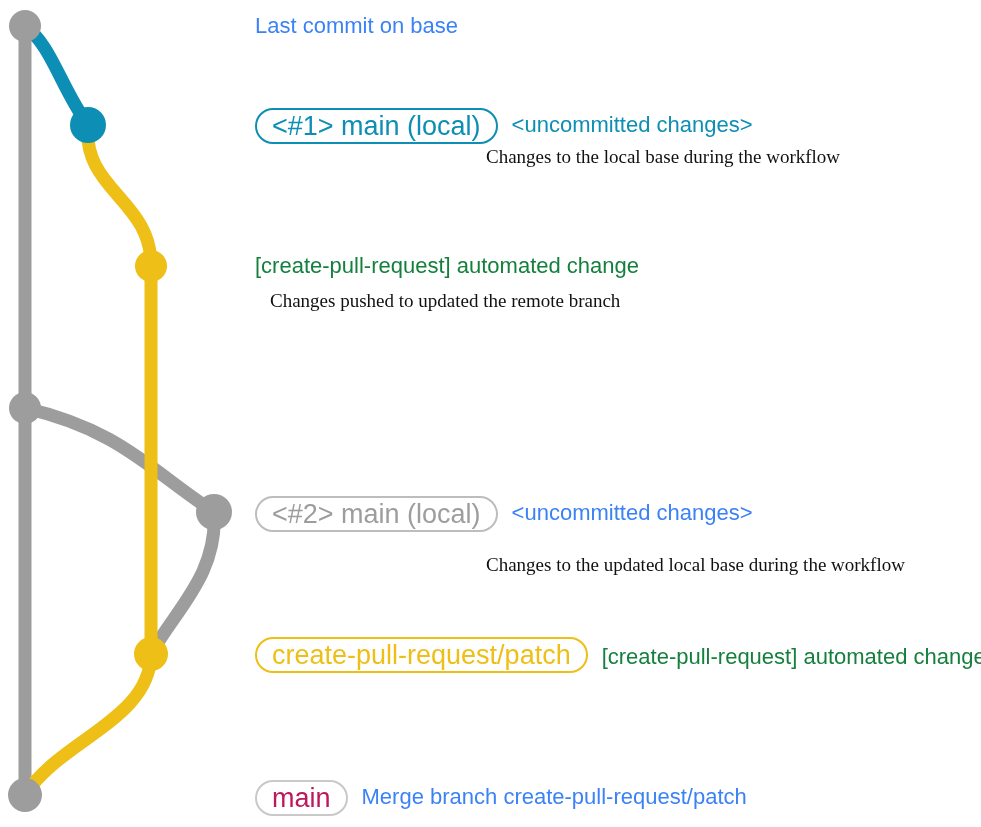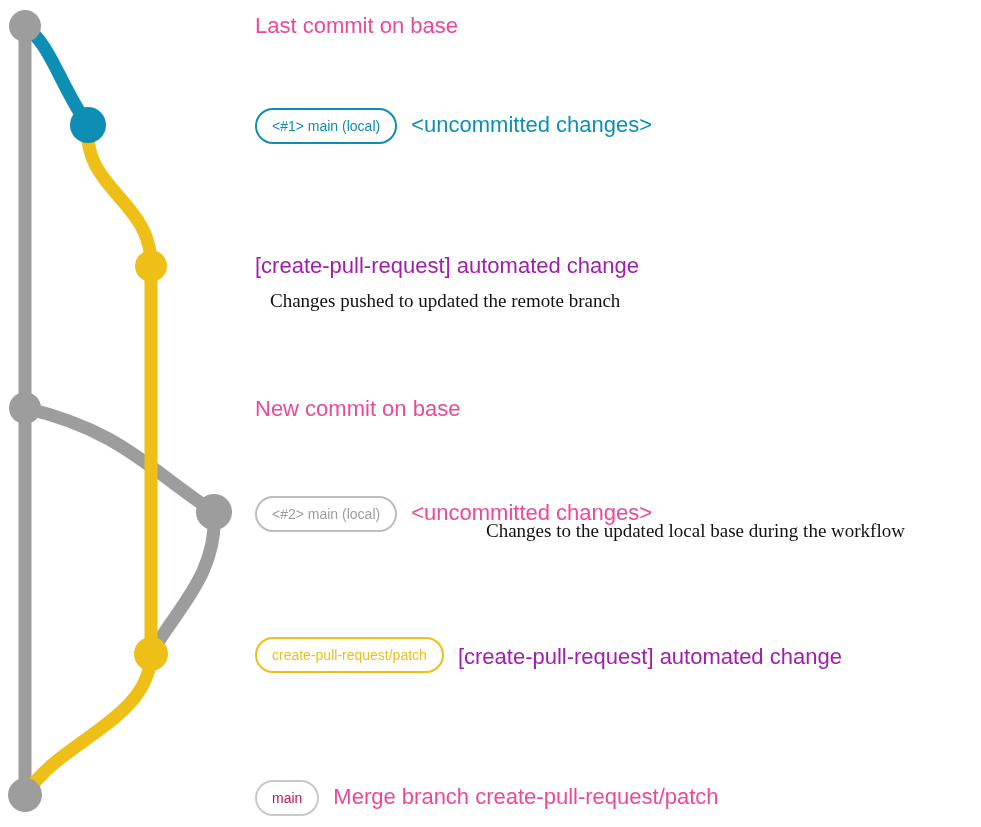--- a/index.html
+++ b/index.html
@@ -38,34 +38,34 @@
     align-items: flex-start;
   }
 
   .headline {
     font-family: "Liberation Sans", sans-serif;
     font-size: 22px;
     line-height: 26px;
     white-space: nowrap;
   }
 
-  .headline.gray { color: #ec4899; }
+  .headline.gray { color: #3b82f6; }
   .headline.blue { color: #0d8eb4; }
-  .headline.yellow { color: #a21caf; }
+  .headline.yellow { color: #15803d; }
 
   .pill {
     display: inline-flex;
     align-items: center;
     justify-content: center;
     height: 33px;
     box-sizing: border-box;
     padding: 16px 15px;
     border-radius: 18px;
     border: 2px solid #cfcfcf;
-    font-size: 14px;
+    font-size: 27px;
     line-height: 1;
     white-space: nowrap;
     background: #ffffff;
     color: #9d9d9d;
   }
   .pill.blue { border-color: #0d8eb4; color: #0d8eb4; border-width: 2px; }
   .pill.yellow { border-color: #eebf16; color: #eebf16; border-width: 2px; }
   .pill.gray { border-color: #bdbdbd; color: #9d9d9d; border-width: 2px; }
   .pill.gray-thin { border-color: #c9c9c9; color: #be185d; border-width: 2px; }
 
@@ -112,36 +112,34 @@
 
   <div class="row" style="left:255px; top:13px;">
     <span class="headline gray">Last commit on base</span>
   </div>
 
   <div class="row" style="left:255px; top:108px;">
     <span class="pill blue">&lt;#1&gt; main (local)</span>
     <span class="pill-title-gap"></span>
     <span class="headline blue" style="margin-top:4px;">&lt;uncommitted changes&gt;</span>
   </div>
+  <div class="subnote" style="left:486px; top:146px;">Changes to the local base during the workflow</div>
 
   <div class="row" style="left:255px; top:253px;">
     <span class="headline yellow">[create-pull-request] automated change</span>
   </div>
   <div class="subnote" style="left:270px; top:290px;">Changes pushed to updated the remote branch</div>
 
-  <div class="row" style="left:255px; top:396px;">
-    <span class="headline gray">New commit on base</span>
-  </div>
 
   <div class="row" style="left:255px; top:496px;">
     <span class="pill gray">&lt;#2&gt; main (local)</span>
     <span class="pill-title-gap"></span>
     <span class="headline gray" style="margin-top:4px;">&lt;uncommitted changes&gt;</span>
   </div>
-  <div class="subnote" style="left:486px; top:520px;">Changes to the updated local base during the workflow</div>
+  <div class="subnote" style="left:486px; top:554px;">Changes to the updated local base during the workflow</div>
 
   <div class="row" style="left:255px; top:637px;align-items:center;">
     <span class="pill yellow">create-pull-request/patch</span>
     <span class="pill-title-gap"></span>
     <span class="headline yellow" style="margin-top:4px;">[create-pull-request] automated change</span>
   </div>
 
   <div class="row" style="left:255px; top:780px;">
     <span class="pill gray-thin">main</span>
     <span class="pill-title-gap"></span>

